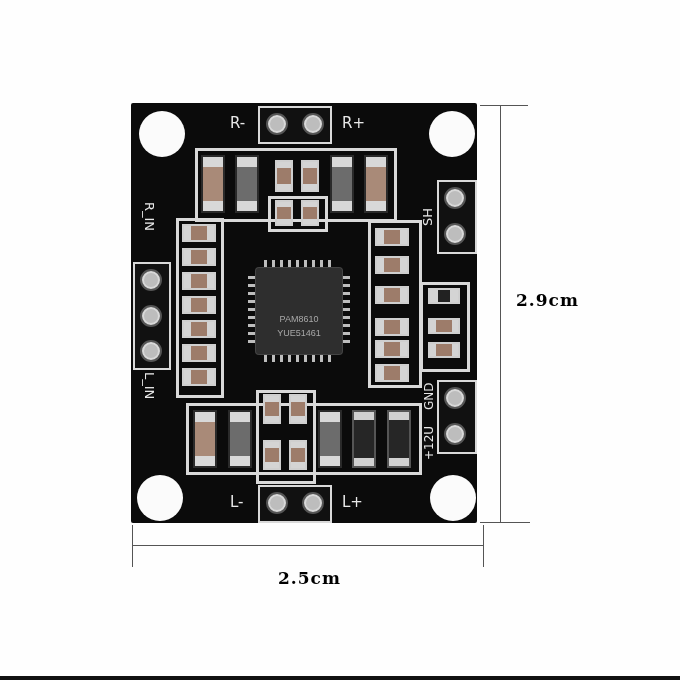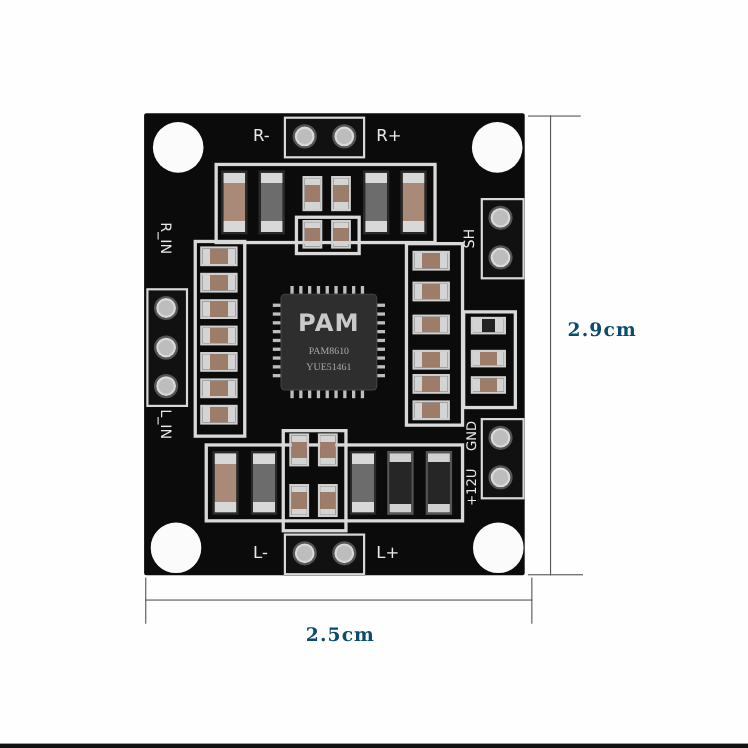--- a/index.html
+++ b/index.html
@@ -12,26 +12,26 @@
   .padbox{border:2px solid #d9d9d9;background:#111;}
   .pin{width:18px;height:18px;border-radius:50%;background:#bdbdbd;border:2px solid #555;box-shadow:inset 0 0 0 2px #d9d9d9;}
   .frame{border:3px solid #d9d9d9;}
   .cap{background:linear-gradient(#d8d8d8 0 18%,#a98a78 18% 82%,#d8d8d8 82%);border:2px solid #2a2a2a;}
   .capg{background:linear-gradient(#d8d8d8 0 18%,#6c6c6c 18% 82%,#d8d8d8 82%);border:2px solid #2a2a2a;}
   .ind{background:linear-gradient(#d0d0d0 0 14%,#262626 14% 86%,#d0d0d0 86%);border:2px solid #555;}
   .smd{background:linear-gradient(90deg,#d4d4d4 0 22%,#9d7c6a 22% 78%,#d4d4d4 78%);border:2px solid #cfcfcf;}
   .smdv{background:linear-gradient(#d4d4d4 0 22%,#9d7c6a 22% 78%,#d4d4d4 78%);border:2px solid #cfcfcf;}
   .chip{left:256px;top:268px;width:86px;height:86px;background:#2e2e2e;border-radius:3px;box-shadow:0 0 0 1px #444;}
   .chip-logo{position:absolute;left:0;right:0;top:14px;text-align:center;color:#c9c9c9;font-size:22px;font-weight:bold;letter-spacing:1px;}
-  .chip-l2,.chip-l3{position:absolute;left:0;right:0;text-align:center;color:#a8a8a8;font-size:9px;font-family:Liberation Serif, serif;}
+  .chip-l2,.chip-l3{position:absolute;left:0;right:0;text-align:center;color:#a8a8a8;font-size:9px;font-family:Liberation Sans, sans-serif;}
   .chip-l2{top:46px;} .chip-l3{top:60px;}
   .lead-h{position:absolute;width:3px;height:7px;background:#bdbdbd;}
   .lead-v{position:absolute;width:7px;height:3px;background:#bdbdbd;}
   .dim-line{background:#555;}
-  .dim-text{font-family:"DejaVu Serif",serif;font-size:17px;color:#0c4a6e;font-weight:bold;letter-spacing:1px;}
+  .dim-text{font-family:"DejaVu Serif",serif;font-size:17px;color:#000000;font-weight:bold;letter-spacing:1px;}
   .bottom-bar{left:0;top:676px;width:680px;height:4px;background:#111;}
 </style>
 </head>
 <body>
 
 <div class="abs board"></div>
 
 <div class="abs hole" style="left:139px;top:111px;"></div>
 <div class="abs hole" style="left:429px;top:111px;"></div>
 <div class="abs hole" style="left:137px;top:475px;"></div>
@@ -105,21 +105,20 @@
 <div class="abs frame" style="left:256px;top:390px;width:54px;height:88px;"></div>
 <div class="abs smdv" style="left:263px;top:394px;width:14px;height:26px;"></div>
 <div class="abs smdv" style="left:289px;top:394px;width:14px;height:26px;"></div>
 <div class="abs smdv" style="left:263px;top:440px;width:14px;height:26px;"></div>
 <div class="abs smdv" style="left:289px;top:440px;width:14px;height:26px;"></div>
 <div class="abs capg" style="left:318px;top:410px;width:20px;height:54px;"></div>
 <div class="abs ind" style="left:352px;top:410px;width:20px;height:54px;"></div>
 <div class="abs ind" style="left:387px;top:410px;width:20px;height:54px;"></div>
 
 <div class="abs chip">
-  <div class="chip-logo">PAM</div>
   <div class="chip-l2">PAM8610</div>
   <div class="chip-l3">YUE51461</div>
 </div>
 
 <div>
   <div class="lead-h" style="left:264px;top:260px"></div>
     <div class="lead-h" style="left:272px;top:260px"></div>
     <div class="lead-h" style="left:280px;top:260px"></div>
     <div class="lead-h" style="left:288px;top:260px"></div>
     <div class="lead-h" style="left:296px;top:260px"></div>

